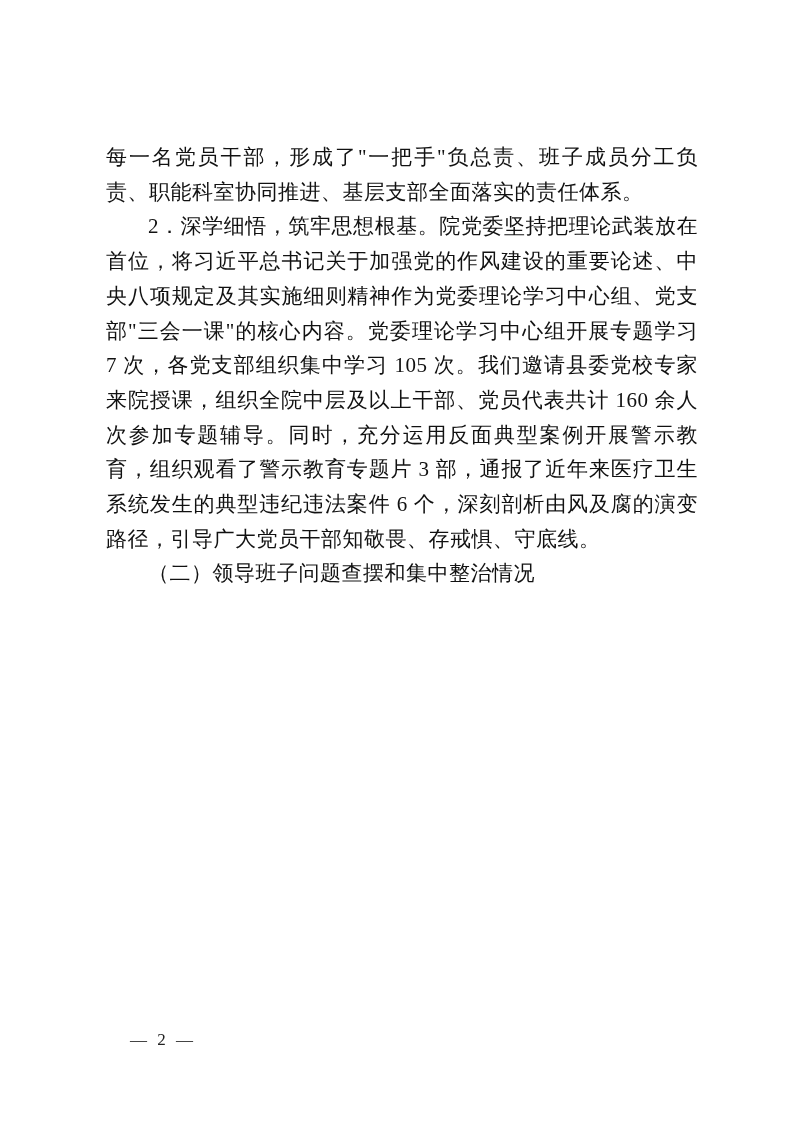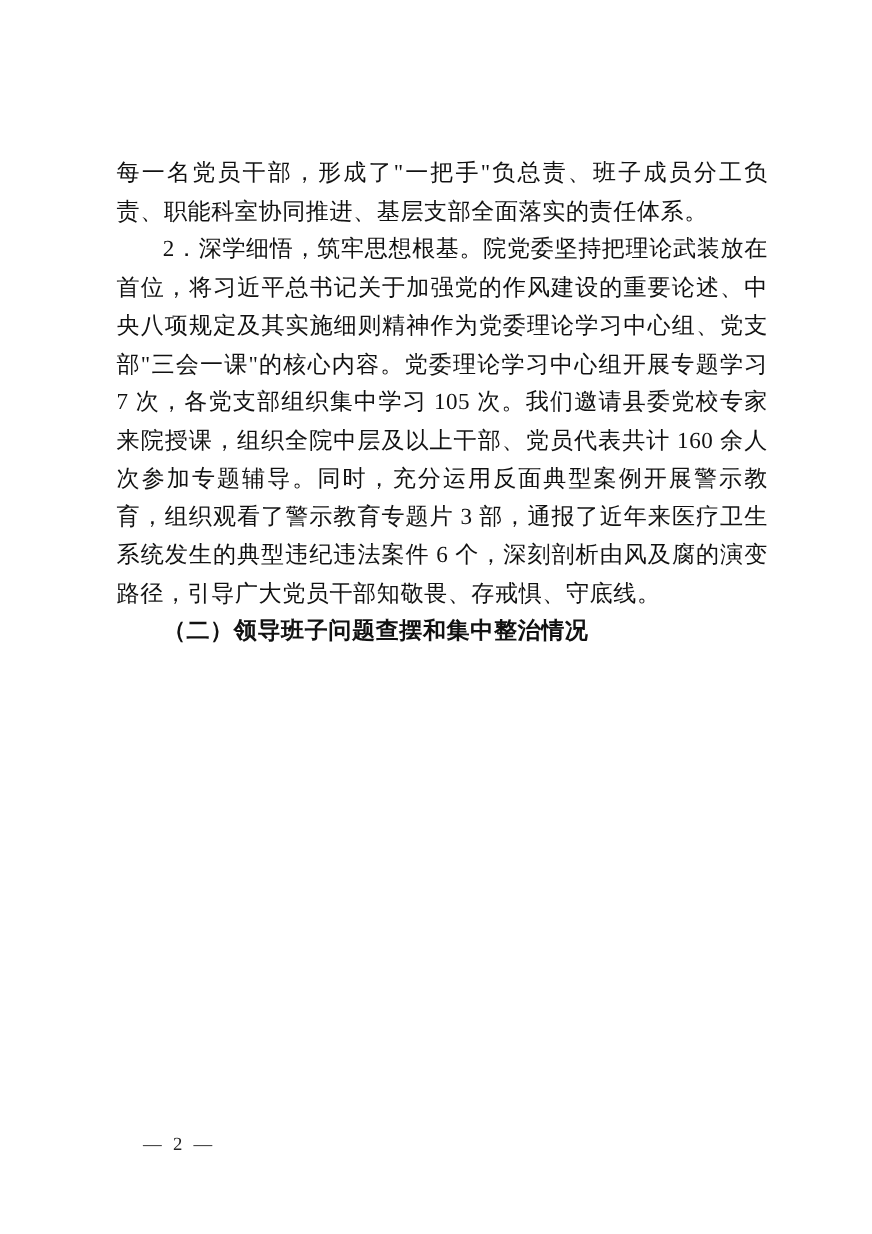--- a/index.html
+++ b/index.html
@@ -28,21 +28,21 @@
     line-height: 34.7px;
     text-align: justify;
     text-justify: inter-ideograph;
     letter-spacing: 0.5px;
   }
   .para-indent {
     text-indent: 2em;
   }
   .para-heading {
     text-indent: 2em;
-    font-weight: bold;
+    font-weight: normal;
   }
   .footer {
     position: absolute;
     left: 130px;
     top: 1030px;
     font-size: 17px;
     letter-spacing: 3px;
     color: #222222;
   }
 </style>

